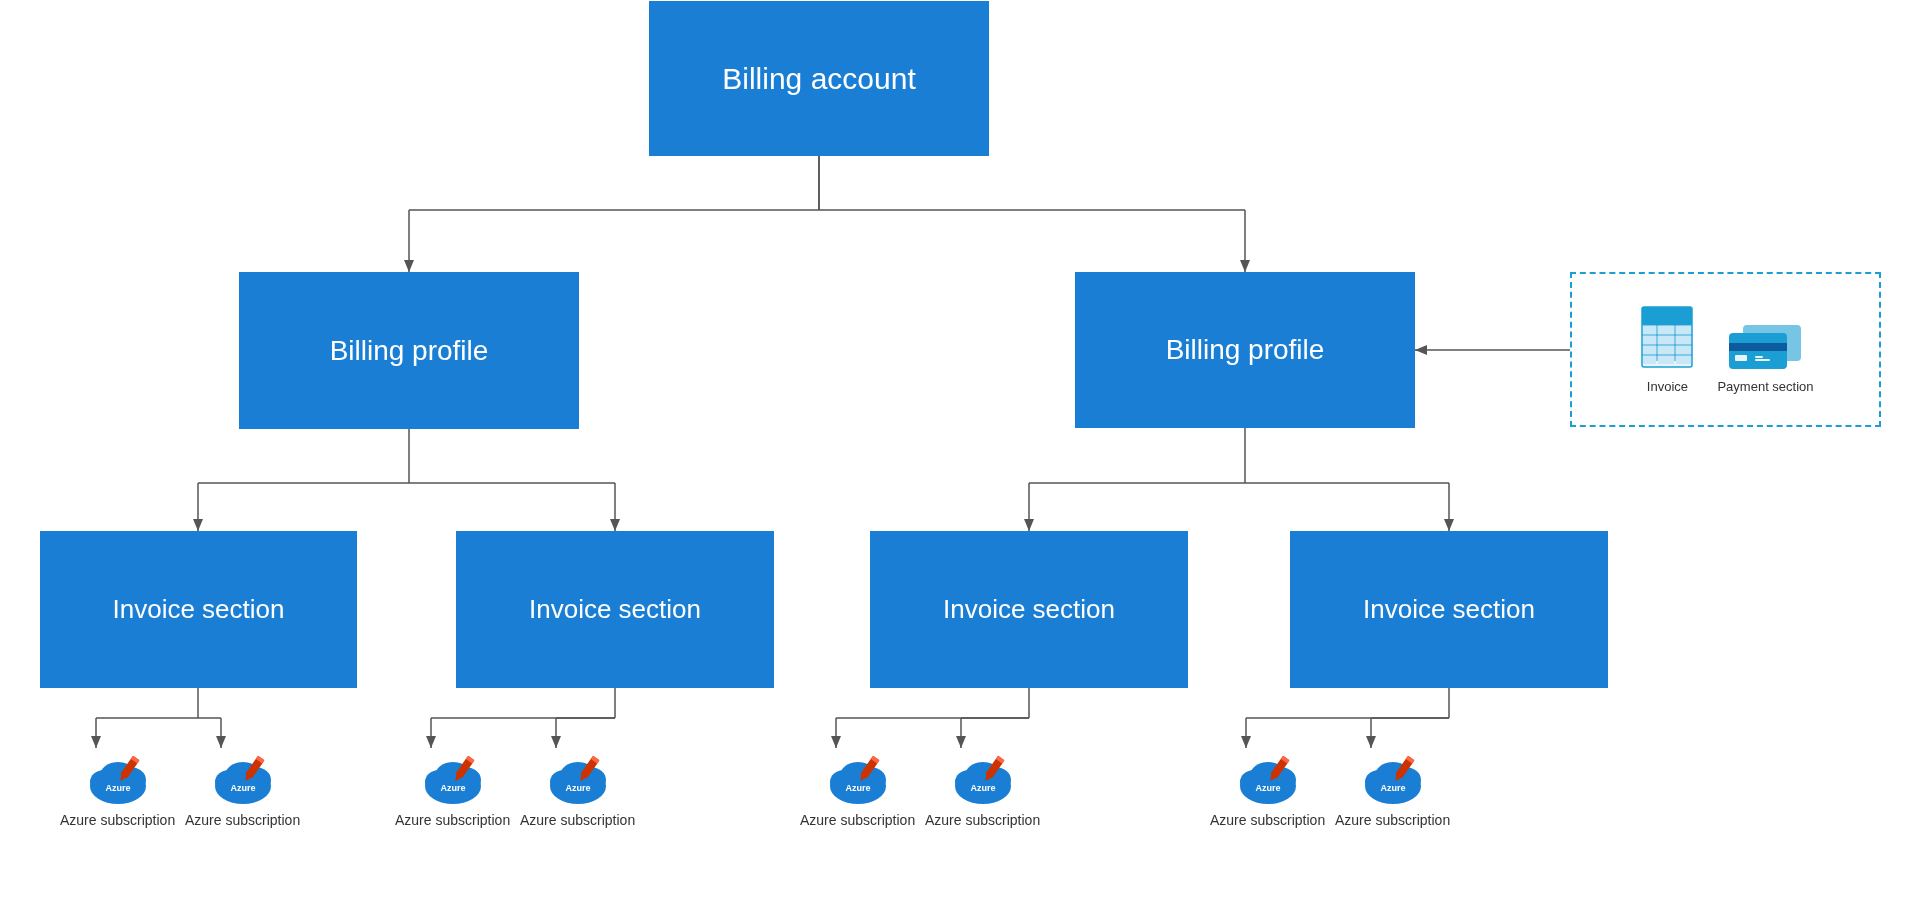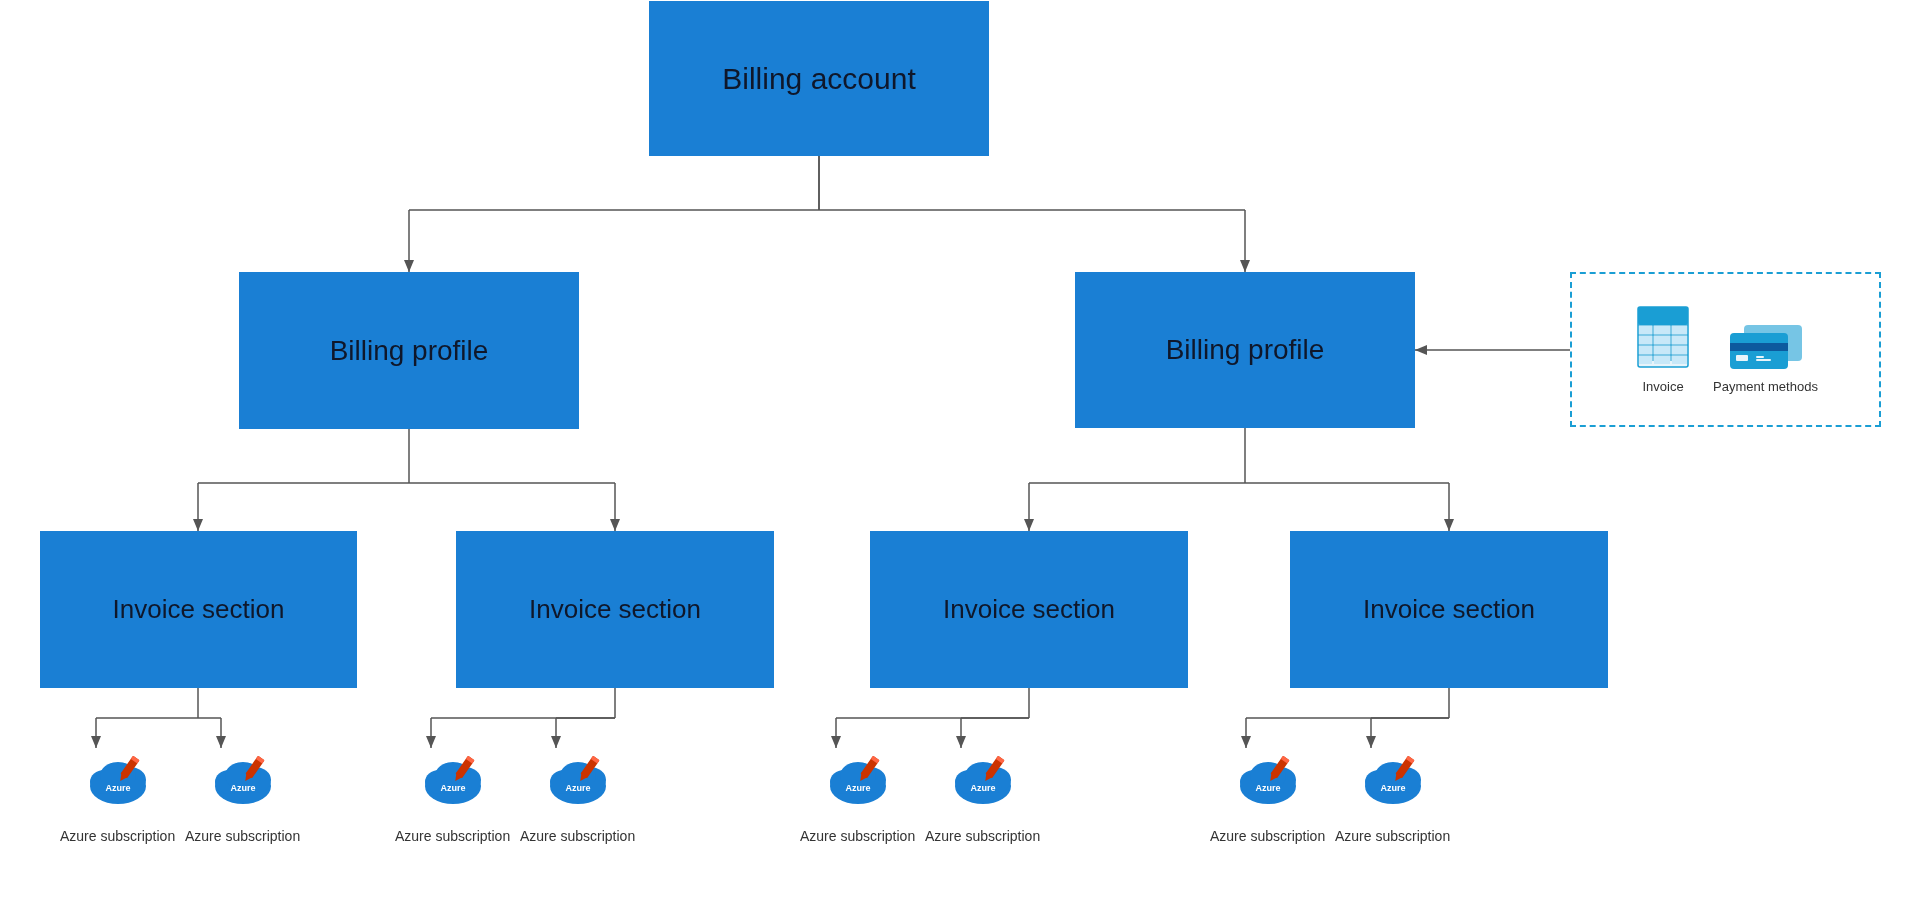--- a/index.html
+++ b/index.html
@@ -15,21 +15,21 @@
     .diagram-container {
       position: relative;
       width: 1925px;
       height: 898px;
     }
 
     
     .blue-box {
       position: absolute;
       background: #1a7fd4;
-      color: #0f172a;
+      color: #ffffff;
       display: flex;
       align-items: center;
       justify-content: center;
       font-size: 26px;
       font-weight: 400;
       text-align: right;
       padding: 20px;
     }
 
     
@@ -41,21 +41,21 @@
       height: 898px;
       pointer-events: none;
     }
 
     
     .azure-icon {
       position: absolute;
       display: flex;
       flex-direction: column;
       align-items: center;
-      gap: 20px;
+      gap: 4px;
     }
 
     .azure-icon-img {
       position: relative;
       width: 72px;
       height: 60px;
     }
 
     .azure-label {
       font-size: 14px;
@@ -211,21 +211,21 @@
 
         <rect x="18" y="20" width="58" height="36" rx="4" fill="#1a9ed4" opacity="0.6"></rect>
 
         <rect x="4" y="28" width="58" height="36" rx="4" fill="#1a9ed4"></rect>
         <rect x="4" y="38" width="58" height="8" fill="#0d5a9e"></rect>
 
         <rect x="10" y="50" width="12" height="6" rx="1" fill="#e8f4fa"></rect>
         <rect x="30" y="51" width="8" height="2" rx="1" fill="#e8f4fa"></rect>
         <rect x="30" y="54" width="15" height="2" rx="1" fill="#e8f4fa"></rect>
       </svg>
-      <span class="payment-icon-label">Payment methods</span>
+      <span class="payment-icon-label">Payment section</span>
     </div>
   </div>
 
   <div class="azure-icon" style="left:60px; top:748px;">
     <div class="azure-icon-img">
       <svg width="72" height="60" viewBox="0 0 72 60">
 
         <ellipse cx="36" cy="38" rx="28" ry="18" fill="#1a7fd4"></ellipse>
         <ellipse cx="22" cy="34" rx="14" ry="12" fill="#1a7fd4"></ellipse>
         <ellipse cx="48" cy="32" rx="16" ry="13" fill="#1a7fd4"></ellipse>

